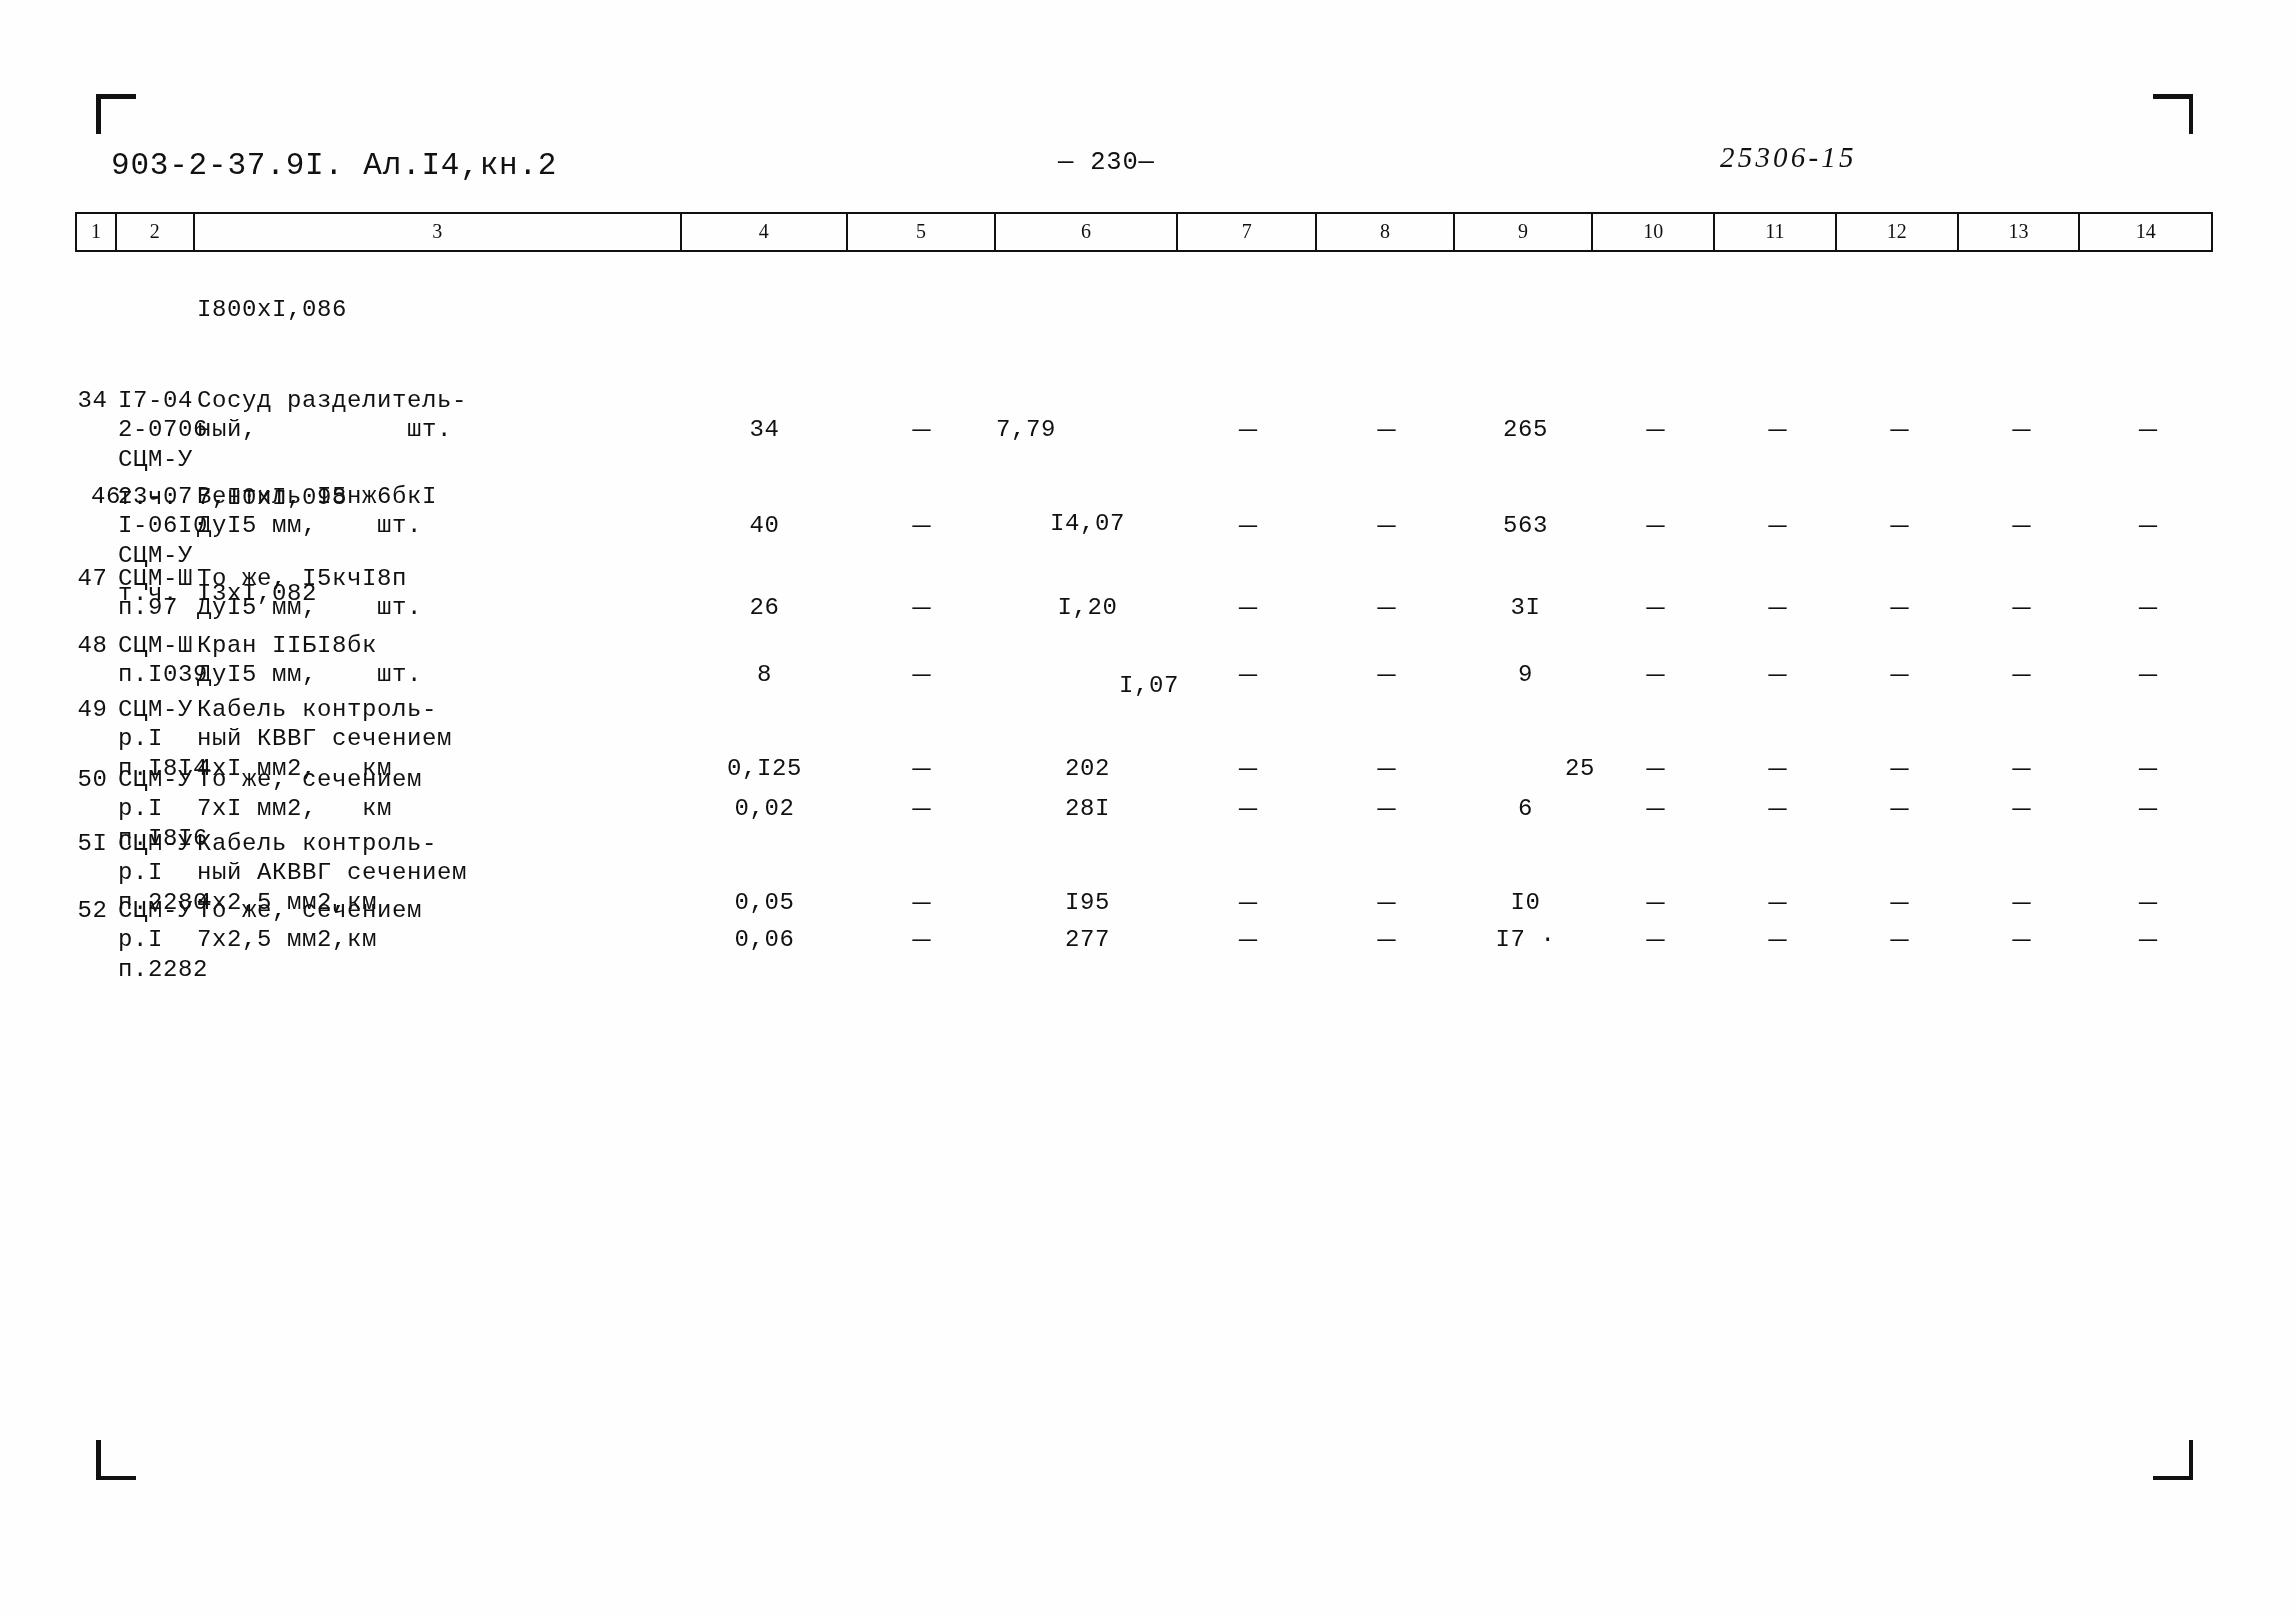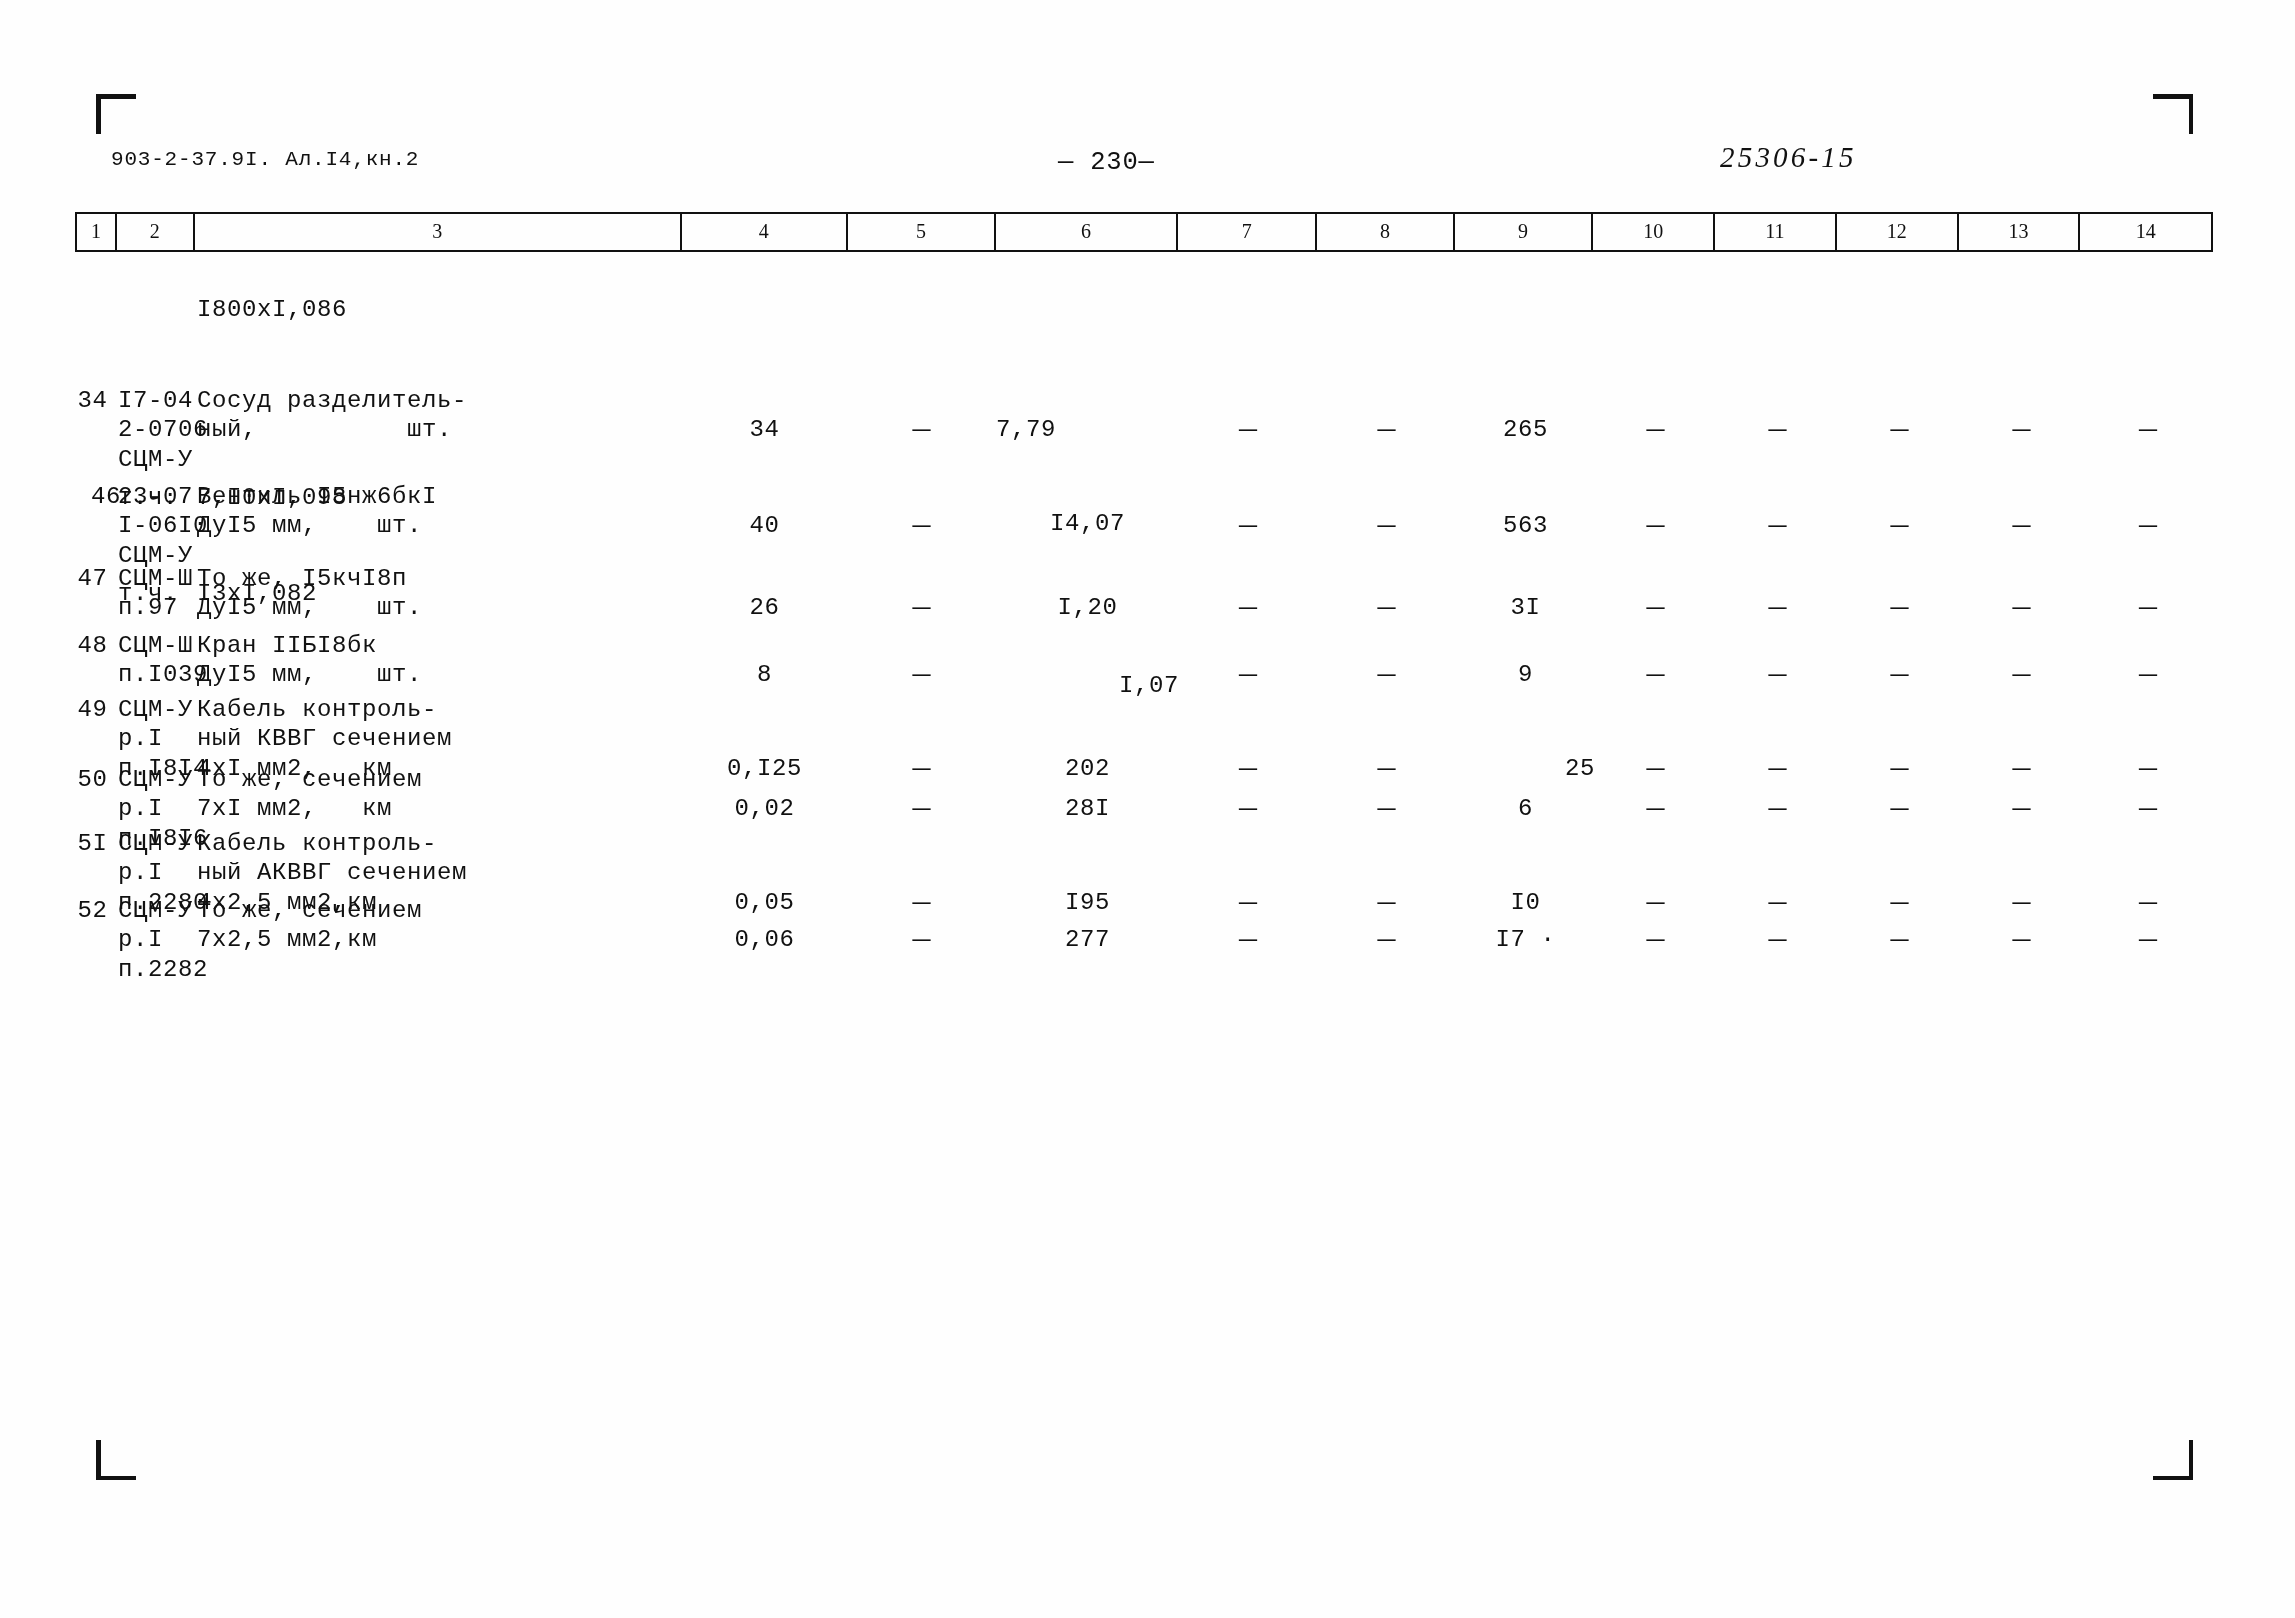--- a/index.html
+++ b/index.html
@@ -45,21 +45,21 @@
 
   .crop-br { left: 2153px; top: 1440px; }
   .crop-br::before { right: 0; bottom: 0; width: 40px; height: 4.5px; }
   .crop-br::after  { right: 0; bottom: 0; width: 4.5px;  height: 40px; }
 
   
   .doc-id {
     position: absolute;
     left: 111px;
     top: 148px;
-    font-size: 21px;
+    font-size: 31px;
     letter-spacing: 0.8px;
     white-space: nowrap;
   }
   .page-num {
     position: absolute;
     left: 1058px;
     top: 148px;
     font-size: 25.5px;
     letter-spacing: 0.8px;
     white-space: nowrap;

